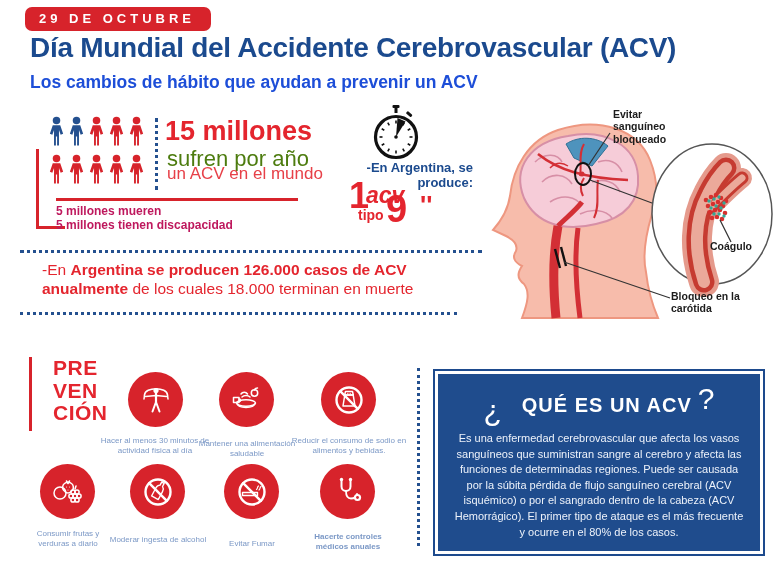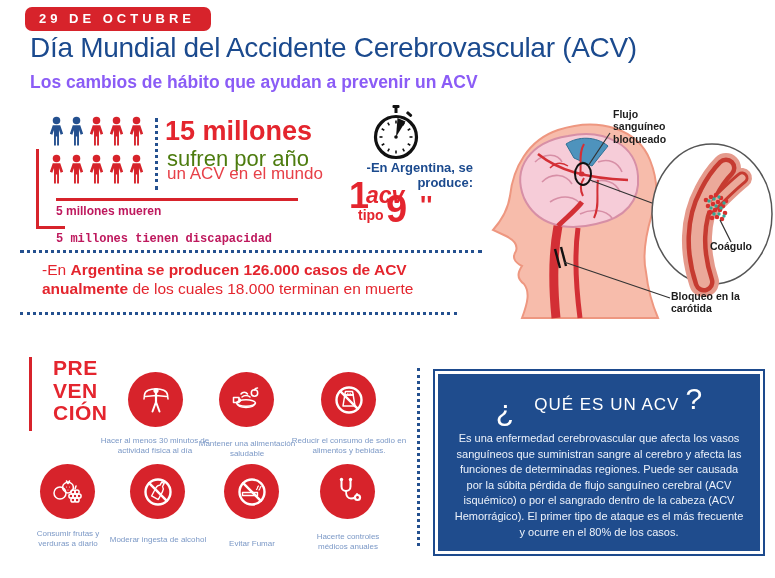--- a/index.html
+++ b/index.html
@@ -3,38 +3,38 @@
 <meta charset="utf-8">
 <style>
   html,body{margin:0;padding:0;background:#fff;}
   .page{position:relative;width:775px;height:578px;background:#fff;overflow:hidden;
         font-family:"Liberation Sans","DejaVu Sans",sans-serif;}
   .abs{position:absolute;}
 
   
   .date-banner{left:25px;top:7px;background:#d7232b;color:#fff;font-size:13px;font-weight:700;
                letter-spacing:4px;padding:4px 16px 5px 14px;border-radius:7px;}
-  .title{left:30px;top:32px;font-size:28px;font-weight:400;color:#1b4a8e;letter-spacing:-.3px;white-space:nowrap;}
-  .subtitle{left:30px;top:72px;font-size:17.5px;font-weight:700;color:#8b5cf6;white-space:nowrap;}
+  .title{left:30px;top:32px;font-size:28px;font-weight:700;color:#1b4a8e;letter-spacing:-.3px;white-space:nowrap;}
+  .subtitle{left:30px;top:72px;font-size:17.5px;font-weight:700;color:#1d4ed8;white-space:nowrap;}
 
   
   .l-bracket{left:36px;top:149px;width:26px;height:77px;border-left:3px solid #d7232b;border-bottom:3px solid #d7232b;}
   .picto-row{display:flex;gap:3px;}
   .row1{left:48px;top:114px;}
   .row2{left:48px;top:152px;}
   .person{width:17px;height:35px;}
   .person.blue{fill:#24508f;} .person.red{fill:#d7232b;}
   .dotted-v{border-left:3px dotted #24508f;width:0;}
   .sep1{left:155px;top:118px;height:72px;}
   .headline{left:165px;top:116px;font-size:27px;font-weight:800;color:#e4252e;}
   .sub-line1{left:167px;top:146px;font-size:22px;color:#4d7c0f;}
   .sub-line2{left:167px;top:164px;font-size:17px;color:#e74048;}
   .red-rule{left:56px;top:198px;width:242px;height:3px;background:#d7232b;}
   .note{font-size:12px;font-weight:700;color:#be185d;}
-  .note1{left:56px;top:204px;} .note2{left:56px;top:232px;font-family:Liberation Mono, monospace;}
+  .note1{left:56px;top:204px;} .note2{left:56px;top:218px;}
 
   
   .stopwatch{left:373px;top:105px;width:46px;height:56px;}
   .rate-label{left:317px;top:160px;width:156px;text-align:right;font-size:13px;font-weight:700;color:#1b4a8e;}
   .rate-1{left:349px;top:178px;font-size:36px;font-weight:800;color:#e4252e;line-height:1;}
   .rate-acv{left:366px;top:184px;font-size:23px;font-weight:800;color:#e4252e;line-height:1;font-style:italic;}
   .rate-cada{left:358px;top:208px;font-size:14px;font-weight:700;color:#e4252e;line-height:1;}
   .rate-9{left:386px;top:190px;font-size:38px;font-weight:800;color:#e4252e;line-height:1;}
   .rate-marks{left:420px;top:192px;font-size:26px;font-weight:800;color:#e4252e;line-height:1;}
 
@@ -55,28 +55,28 @@
   
   .prev-vline{left:29px;top:357px;width:3px;height:74px;background:#d7232b;}
   .prev-heading{left:30px;top:357px;font-size:21px;font-weight:800;color:#e4252e;line-height:1.08;letter-spacing:.5px;margin-left:23px;}
   .pcircle{width:55px;height:55px;border-radius:50%;background:#d7232b;display:flex;align-items:center;justify-content:center;}
   .pcircle svg{width:40px;height:40px;stroke:#fff;fill:none;stroke-width:1.5;stroke-linecap:round;stroke-linejoin:round;}
   .c0{left:128px;top:372px;} .c1{left:219px;top:372px;} .c2{left:321px;top:372px;}
   .c3{left:40px;top:464px;}  .c4{left:130px;top:464px;} .c5{left:224px;top:464px;} .c6{left:320px;top:464px;}
   .pcap{font-size:8px;color:#7b98c6;text-align:center;line-height:1.3;}
   .t0{left:100px;top:436px;width:110px;} .t1{left:191px;top:439px;width:112px;} .t2{left:286px;top:436px;width:126px;}
   .t3{left:28px;top:529px;width:80px;}   .t4{left:93px;top:535px;width:130px;}  .t5{left:207px;top:539px;width:90px;}
-  .t6{left:306px;top:532px;width:84px;}
+  .t6{left:306px;top:532px;width:84px;font-weight:bold;}
 
   
   .sep2{left:417px;top:368px;height:178px;}
   .acv-box{left:433px;top:369px;width:332px;height:187px;border:2px solid #1d4a8d;background:#fff;padding:3px;box-sizing:border-box;}
   .acv-inner{width:100%;height:100%;background:#1f4c8d;color:#fff;box-sizing:border-box;padding:12px 14px 0;}
   .acv-title{display:flex;justify-content:center;align-items:center;gap:6px;margin-top:2px;}
-  .acv-title .qmain{font-size:17px;letter-spacing:1px;font-weight:400;margin-left:14px;}
+  .acv-title .qmain{font-size:20px;letter-spacing:1px;font-weight:700;margin-left:14px;}
   .acv-title .qopen{font-size:30px;transform:translateY(6px);font-weight:400;}
   .acv-title .qclose{font-size:30px;transform:translateY(-6px);font-weight:400;}
   .acv-body{margin:9px 2px 0;font-size:11px;line-height:1.42;text-align:center;color:#edf2fa;}
 </style>
 </head>
 <body>
 
 <div class="page">
 
   <svg width="0" height="0" style="position:absolute">
@@ -235,21 +235,21 @@
         <circle cx="231" cy="106" r="1.7"></circle>
         <circle cx="236" cy="104" r="1.7"></circle>
       <circle cx="241" cy="106" r="1.7"></circle>
         <circle cx="234" cy="112" r="1.7"></circle>
         <circle cx="239" cy="112" r="1.7"></circle>
       <circle cx="244" cy="114" r="1.7"></circle>
     </g>
     <line x1="240" y1="118" x2="251" y2="140" stroke="#333" stroke-width="1.2"></line>
   </svg>
   <div class="abs diag-label flow-label">
-    <div>Flujo</div>
+    <div>Evitar</div>
     <div>sanguíneo</div>
     <div>bloqueado</div>
   </div>
   <div class="abs diag-label clot-label">Coágulo</div>
   <div class="abs diag-label carotid-label">
     <div>Bloqueo en la</div>
     <div>carótida</div>
   </div>
 
   <div class="abs dotted-h dot-top"></div>

